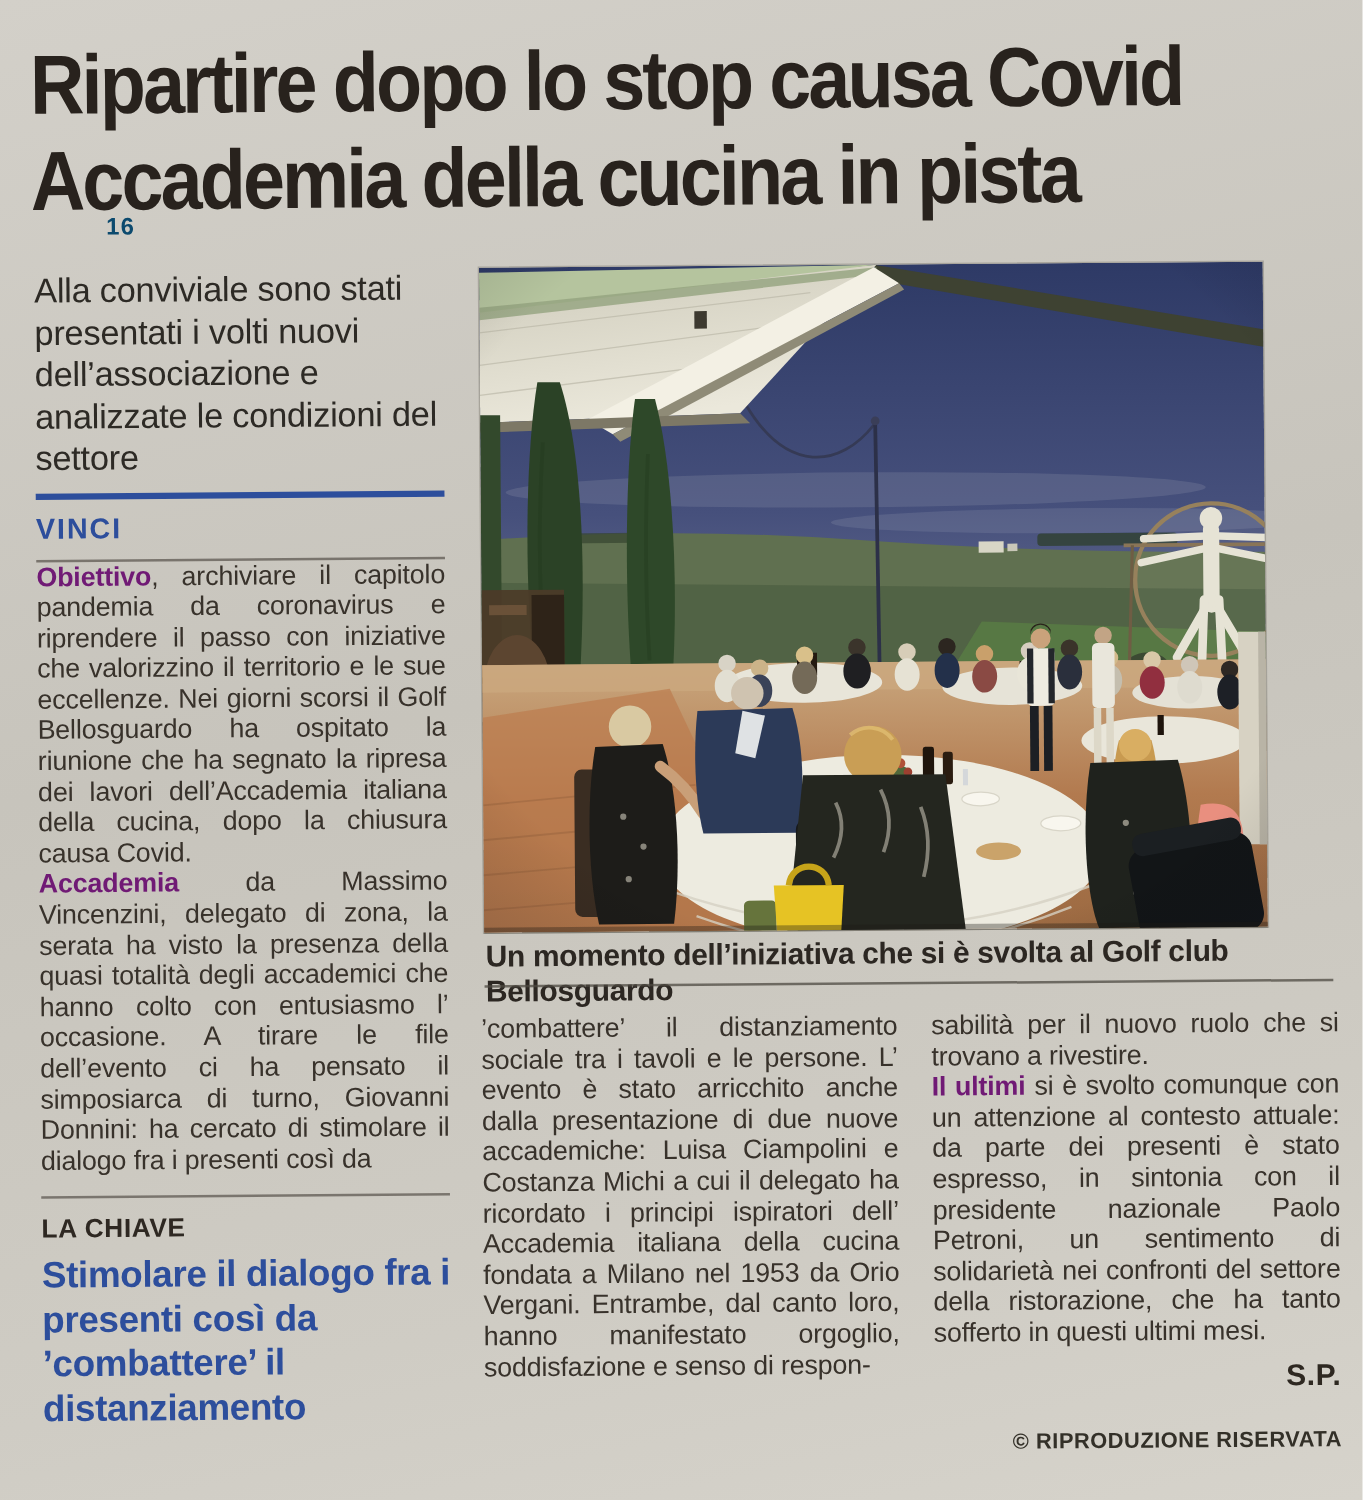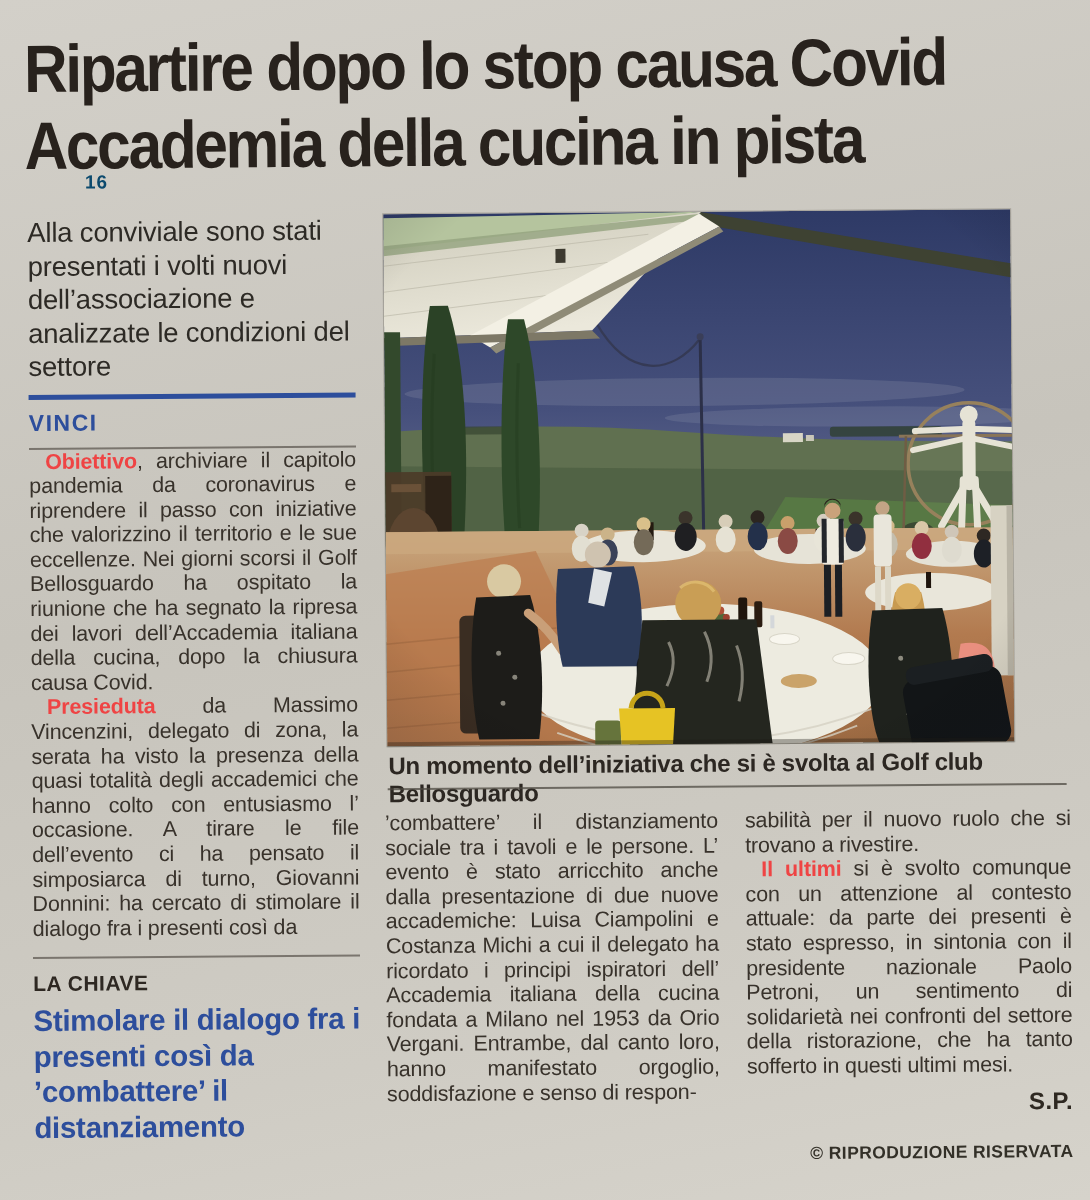--- a/index.html
+++ b/index.html
@@ -22,21 +22,21 @@
 
   .col-left{position:absolute;left:30px;top:212px;width:327px;}
   .standfirst{margin:0;font-size:27.5px;line-height:33.5px;color:#2d2a25;letter-spacing:-0.2px;}
   .blue-rule{width:100%;height:5px;background:var(--accent-blue);margin-top:11px;}
   .section-label{color:var(--accent-blue);font-weight:bold;font-size:23px;letter-spacing:1.5px;margin-top:10px;}
   .thin-rule{width:100%;height:2px;background:var(--rule-dark);opacity:.7;margin-top:11px;}
 
   .body-par{margin:0;font-size:21.5px;line-height:24.6px;color:var(--ink);
     text-align:justify;letter-spacing:-0.15px;}
   .col-left .body-par:first-of-type{margin-top:15px;}
-  .body-par strong{color:#ef4444;margin-left:16px;}
+  .body-par strong{color:#701a75;}
 
   .key-rule{margin-top:16px;}
   .key-label{font-size:21px;font-weight:bold;color:#2e2822;letter-spacing:.5px;margin-top:13px;}
   .key-quote{color:var(--accent-blue);font-weight:bold;font-size:29.5px;line-height:35.5px;letter-spacing:-0.3px;margin-top:7px;}
 
   .photo{position:absolute;left:386px;top:213px;width:627px;height:532px;margin:0;
     outline:1px solid rgba(60,55,45,.25);box-shadow:0 1px 0 rgba(40,35,28,.3);}
   .photo svg{display:block;}
   .caption{position:absolute;left:387px;top:751px;width:660px;font-weight:bold;font-size:24px;
     color:#2c2722;letter-spacing:-0.3px;}
@@ -59,21 +59,21 @@
       <span class="hl-line">Ripartire dopo lo stop causa Covid</span>
       <span class="hl-line">Accademia della cucina in pista</span>
     </h1>
 
     <div class="col-left">
       <p class="standfirst">Alla conviviale sono stati presentati i volti nuovi dell’associazione e analizzate le condizioni del settore</p>
       <div class="blue-rule"></div>
       <div class="section-label">VINCI</div>
       <div class="thin-rule"></div>
       <p class="body-par"><strong>Obiettivo</strong><span>, archiviare il capitolo pandemia da coronavirus e riprendere il passo con iniziative che valorizzino il territorio e le sue eccellenze. Nei giorni scorsi il Golf Bellosguardo ha ospitato la riunione che ha segnato la ripresa dei lavori dell’Accademia italiana della cucina, dopo la chiusura causa Covid.</span></p>
-      <p class="body-par"><strong>Presieduta</strong><span> da Massimo Vincenzini, delegato di zona, la serata ha visto la presenza della quasi totalità degli accademici che hanno colto con entusiasmo l’ occasione. A tirare le file dell’evento ci ha pensato il simposiarca di turno, Giovanni Donnini: ha cercato di stimolare il dialogo fra i presenti così da</span></p>
+      <p class="body-par"><strong>Accademia</strong><span> da Massimo Vincenzini, delegato di zona, la serata ha visto la presenza della quasi totalità degli accademici che hanno colto con entusiasmo l’ occasione. A tirare le file dell’evento ci ha pensato il simposiarca di turno, Giovanni Donnini: ha cercato di stimolare il dialogo fra i presenti così da</span></p>
       <div class="thin-rule key-rule"></div>
       <div class="key-label">LA CHIAVE</div>
       <div class="key-quote">Stimolare il dialogo fra i presenti così da ’combattere’ il distanziamento</div>
     </div>
 
     <figure class="photo">
       <svg width="627" height="532" viewBox="0 0 627 532" aria-hidden="true">
         <defs>
           <linearGradient id="sky" x1="0" y1="0" x2="0" y2="1">
             <stop offset="0" stop-color="#2e3a66"></stop>

